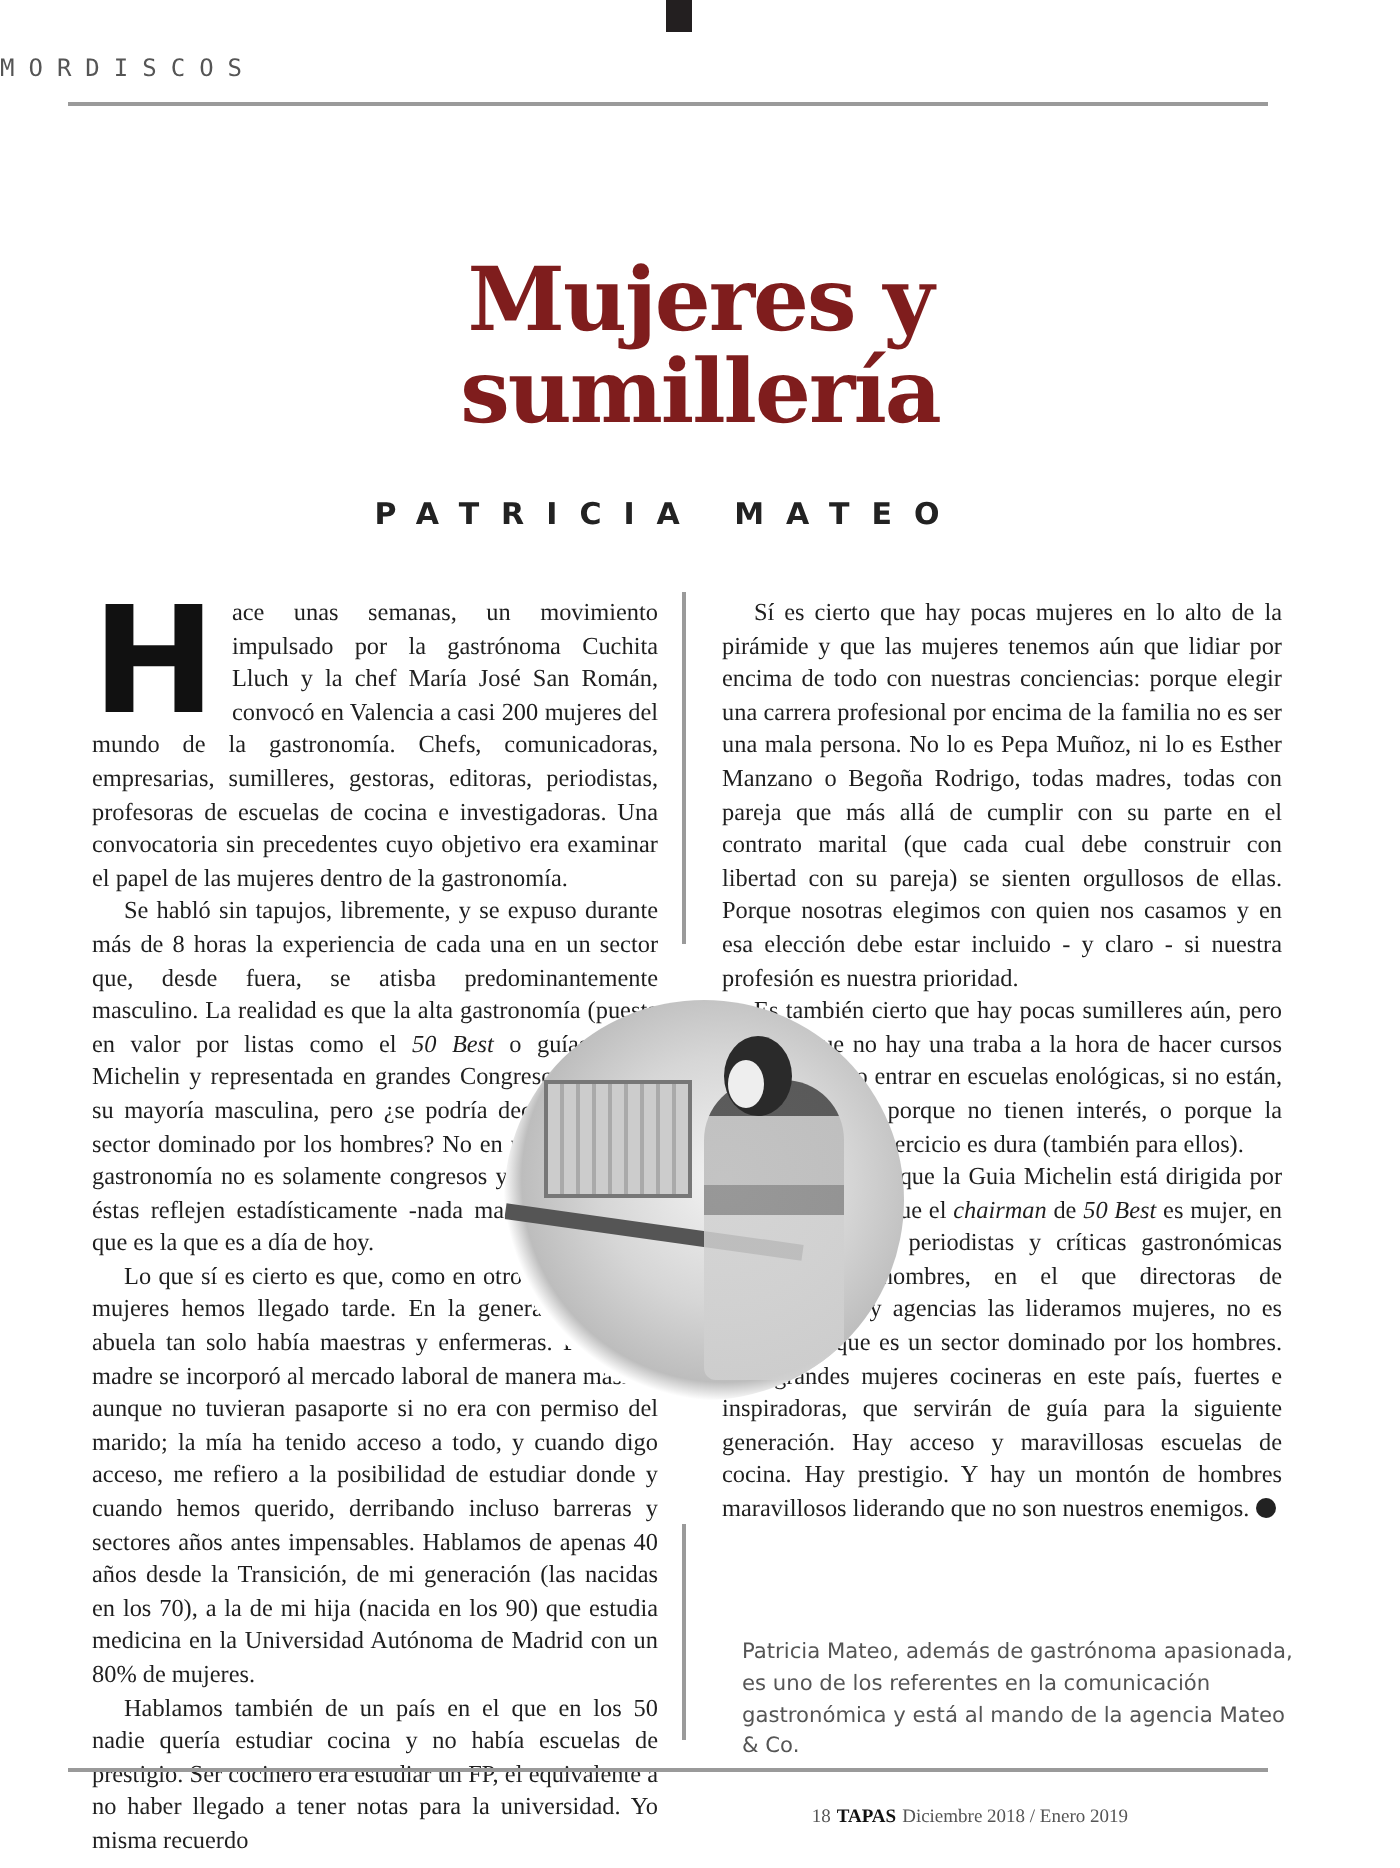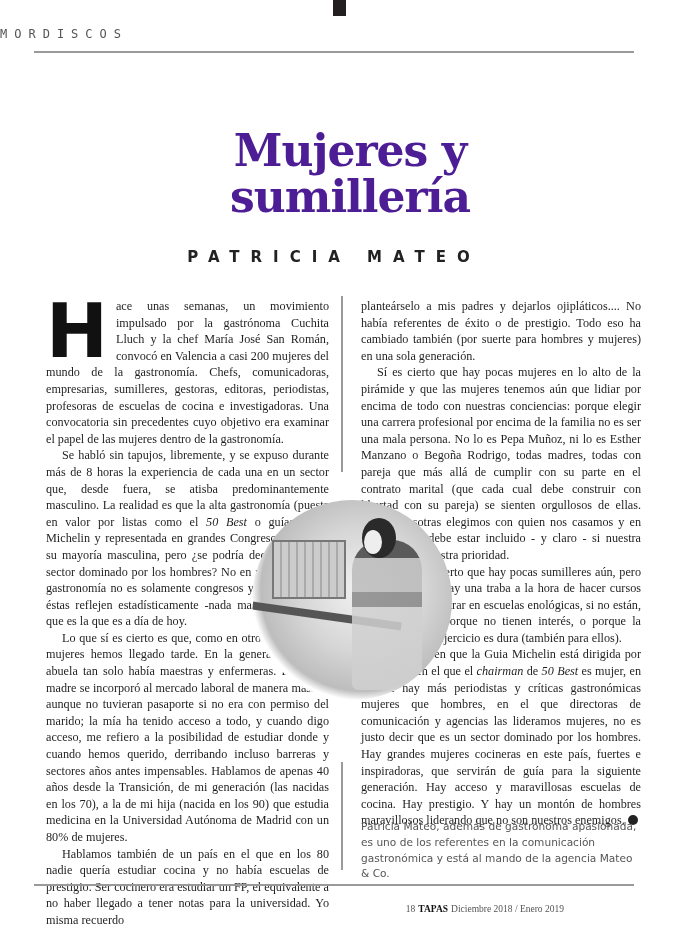--- a/index.html
+++ b/index.html
@@ -1,34 +1,34 @@
 <!DOCTYPE html>
 <html><head>
 <meta charset="utf-8">
 <style>
   html,body{margin:0;padding:0;background:#fff;}
   body{width:700px;height:934px;position:relative;overflow:hidden;font-family:"Liberation Serif","DejaVu Serif",serif;color:#1f1f1f;}
   .tab-mark{position:absolute;left:333px;top:0;width:13px;height:16px;background:#231f20;}
   .section{position:absolute;top:27px;left:0;width:700px;text-align:left;font-family:"DejaVu Sans Mono","Liberation Mono",monospace;font-size:12px;letter-spacing:7px;color:#555;}
   .rule{position:absolute;height:2px;background:#9a9a9a;}
-  .title{position:absolute;left:0;top:128px;width:700px;text-align:center;font-family:"DejaVu Serif","Liberation Serif",serif;font-weight:bold;font-size:44px;line-height:46px;color:#4c1d95;letter-spacing:-1px;}
+  .title{position:absolute;left:0;top:128px;width:700px;text-align:center;font-family:"DejaVu Serif","Liberation Serif",serif;font-weight:bold;font-size:44px;line-height:46px;color:#7f1d1d;letter-spacing:-1px;}
   .author{position:absolute;left:0;top:248px;width:668px;text-align:center;font-family:"DejaVu Sans","Liberation Sans",sans-serif;font-weight:bold;font-size:15px;letter-spacing:11px;color:#222;}
   .col{position:absolute;font-size:12.2px;line-height:16.6px;text-align:justify;hyphens:auto;}
   .col p{margin:0;}
   .indent{text-indent:16px;}
   .dropcap{float:left;font-family:"DejaVu Sans","Liberation Sans",sans-serif;font-weight:bold;font-size:74px;line-height:58px;height:58px;margin:4px 8px 0 0;color:#111;}
   .vline{position:absolute;width:2px;background:#9a9a9a;}
   .illus{position:absolute;left:252px;top:500px;width:200px;height:200px;border-radius:50%;
     background:radial-gradient(circle at 55% 45%, #f2f2f2 0%, #d6d6d6 40%, #bdbdbd 65%, #fff 71%);overflow:hidden;}
   .illus .figure{position:absolute;left:100px;top:40px;width:70px;height:150px;background:linear-gradient(#444 0 12%, #bbb 12% 35%, #888 35% 45%, #d0d0d0 45% 100%);border-radius:30px 30px 6px 6px;opacity:.85;}
   .illus .head{position:absolute;left:110px;top:18px;width:34px;height:40px;background:#2a2a2a;border-radius:50%;}
   .illus .face{position:absolute;left:112px;top:30px;width:18px;height:24px;background:#eee;border-radius:50%;}
   .illus .table{position:absolute;left:0;top:112px;width:150px;height:8px;background:#555;transform:rotate(8deg);}
   .illus .shelf{position:absolute;left:20px;top:40px;width:70px;height:55px;border:2px solid #777;background:repeating-linear-gradient(90deg,#ccc 0 6px,#aaa 6px 8px);}
-  .bio{position:absolute;left:361px;top:819px;width:280px;font-family:"DejaVu Sans","Liberation Sans",sans-serif;font-size:10.6px;line-height:15.8px;color:#555;}
+  .bio{position:absolute;left:371px;top:819px;width:280px;font-family:"DejaVu Sans","Liberation Sans",sans-serif;font-size:10.6px;line-height:15.8px;color:#555;}
   .footer{position:absolute;left:0;top:904px;width:564px;text-align:right;font-family:Liberation Serif, serif;font-size:9.5px;color:#555;}
   .footer b{color:#111;font-weight:bold;margin:0 3px;}
   .end-mark{display:inline-block;width:10px;height:10px;border-radius:50%;background:#222;vertical-align:-1px;margin-left:3px;}
 </style>
 </head>
 <body>
 
 <div class="tab-mark"></div>
 <div class="section">MORDISCOS</div>
 <div class="rule" style="left:34px;top:51px;width:600px;"></div>
@@ -38,28 +38,27 @@
   <div>sumillería</div>
 </div>
 <div class="author">PATRICIA MATEO</div>
 
 <div class="col" style="left:46px;top:298px;width:283px;">
   <p><span class="dropcap">H</span><span>ace unas semanas, un movimiento impulsado por la gastrónoma Cuchita Lluch y la chef María José San Román, convocó en Valencia a casi 200 mujeres del mundo de la gastronomía. Chefs, comunicadoras, empresarias, sumilleres, gestoras, editoras, periodistas, profesoras de escuelas de cocina e investigadoras. Una convocatoria sin precedentes cuyo objetivo era examinar el papel de las mujeres dentro de la gastronomía.</span></p>
   <p class="indent" style="shape-outside:none;">
     <span>Se habló sin tapujos, libremente, y se expuso durante más de 8 horas la experiencia de cada una en un sector que, desde fuera, se atisba predominantemente masculino. La realidad es que la alta gastronomía (puesta en valor por listas como el </span><em>50 Best</em><span> o guías como Michelin y representada en grandes Congresos) sí es en su mayoría masculina, pero ¿se podría decir que es un sector dominado por los hombres? No en mi opinión. La gastronomía no es solamente congresos y guías. Aunque éstas reflejen estadísticamente -nada mas- una realidad que es la que es a día de hoy.</span>
   </p>
   <p class="indent">Lo que sí es cierto es que, como en otros sectores, las mujeres hemos llegado tarde. En la generación de mi abuela tan solo había maestras y enfermeras. La de mi madre se incorporó al mercado laboral de manera masiva, aunque no tuvieran pasaporte si no era con permiso del marido; la mía ha tenido acceso a todo, y cuando digo acceso, me refiero a la posibilidad de estudiar donde y cuando hemos querido, derribando incluso barreras y sectores años antes impensables. Hablamos de apenas 40 años desde la Transición, de mi generación (las nacidas en los 70), a la de mi hija (nacida en los 90) que estudia medicina en la Universidad Autónoma de Madrid con un 80% de mujeres.</p>
-  <p class="indent">Hablamos también de un país en el que en los 80 nadie quería estudiar cocina y no había escuelas de prestigio. Ser cocinero era estudiar un FP, el equivalente a no haber llegado a tener notas para la universidad. Yo misma recuerdo</p>
+  <p class="indent">Hablamos también de un país en el que en los 50 nadie quería estudiar cocina y no había escuelas de prestigio. Ser cocinero era estudiar un FP, el equivalente a no haber llegado a tener notas para la universidad. Yo misma recuerdo</p>
 </div>
 
 <div class="vline" style="left:341px;top:296px;height:176px;"></div>
 <div class="vline" style="left:341px;top:762px;height:108px;"></div>
 
 <div class="col" style="left:361px;top:298px;width:280px;">
-  <p>planteárselo a mis padres y dejarlos ojipláticos.... No había referentes de éxito o de prestigio. Todo eso ha cambiado también (por suerte para hombres y mujeres) en una sola generación.</p>
   <p class="indent">Sí es cierto que hay pocas mujeres en lo alto de la pirámide y que las mujeres tenemos aún que lidiar por encima de todo con nuestras conciencias: porque elegir una carrera profesional por encima de la familia no es ser una mala persona. No lo es Pepa Muñoz, ni lo es Esther Manzano o Begoña Rodrigo, todas madres, todas con pareja que más allá de cumplir con su parte en el contrato marital (que cada cual debe construir con libertad con su pareja) se sienten orgullosos de ellas. Porque nosotras elegimos con quien nos casamos y en esa elección debe estar incluido - y claro - si nuestra profesión es nuestra prioridad.</p>
   <p class="indent">Es también cierto que hay pocas sumilleres aún, pero también que no hay una traba a la hora de hacer cursos de sumillería o entrar en escuelas enológicas, si no están, es básicamente porque no tienen interés, o porque la profesión en su ejercicio es dura (también para ellos).</p>
   <p class="indent">
     <span>En un país en que la Guia Michelin está dirigida por una mujer, en el que el </span><em>chairman</em><span> de </span><em>50 Best</em><span> es mujer, en el que hay más periodistas y críticas gastronómicas mujeres que hombres, en el que directoras de comunicación y agencias las lideramos mujeres, no es justo decir que es un sector dominado por los hombres. Hay grandes mujeres cocineras en este país, fuertes e inspiradoras, que servirán de guía para la siguiente generación. Hay acceso y maravillosas escuelas de cocina. Hay prestigio. Y hay un montón de hombres maravillosos liderando que no son nuestros enemigos.</span><span class="end-mark"></span>
   </p>
 </div>
 
 <div class="illus" title="Vintage engraving of a woman cooking at a stove">
   <div class="shelf"></div>
   <div class="table"></div>

